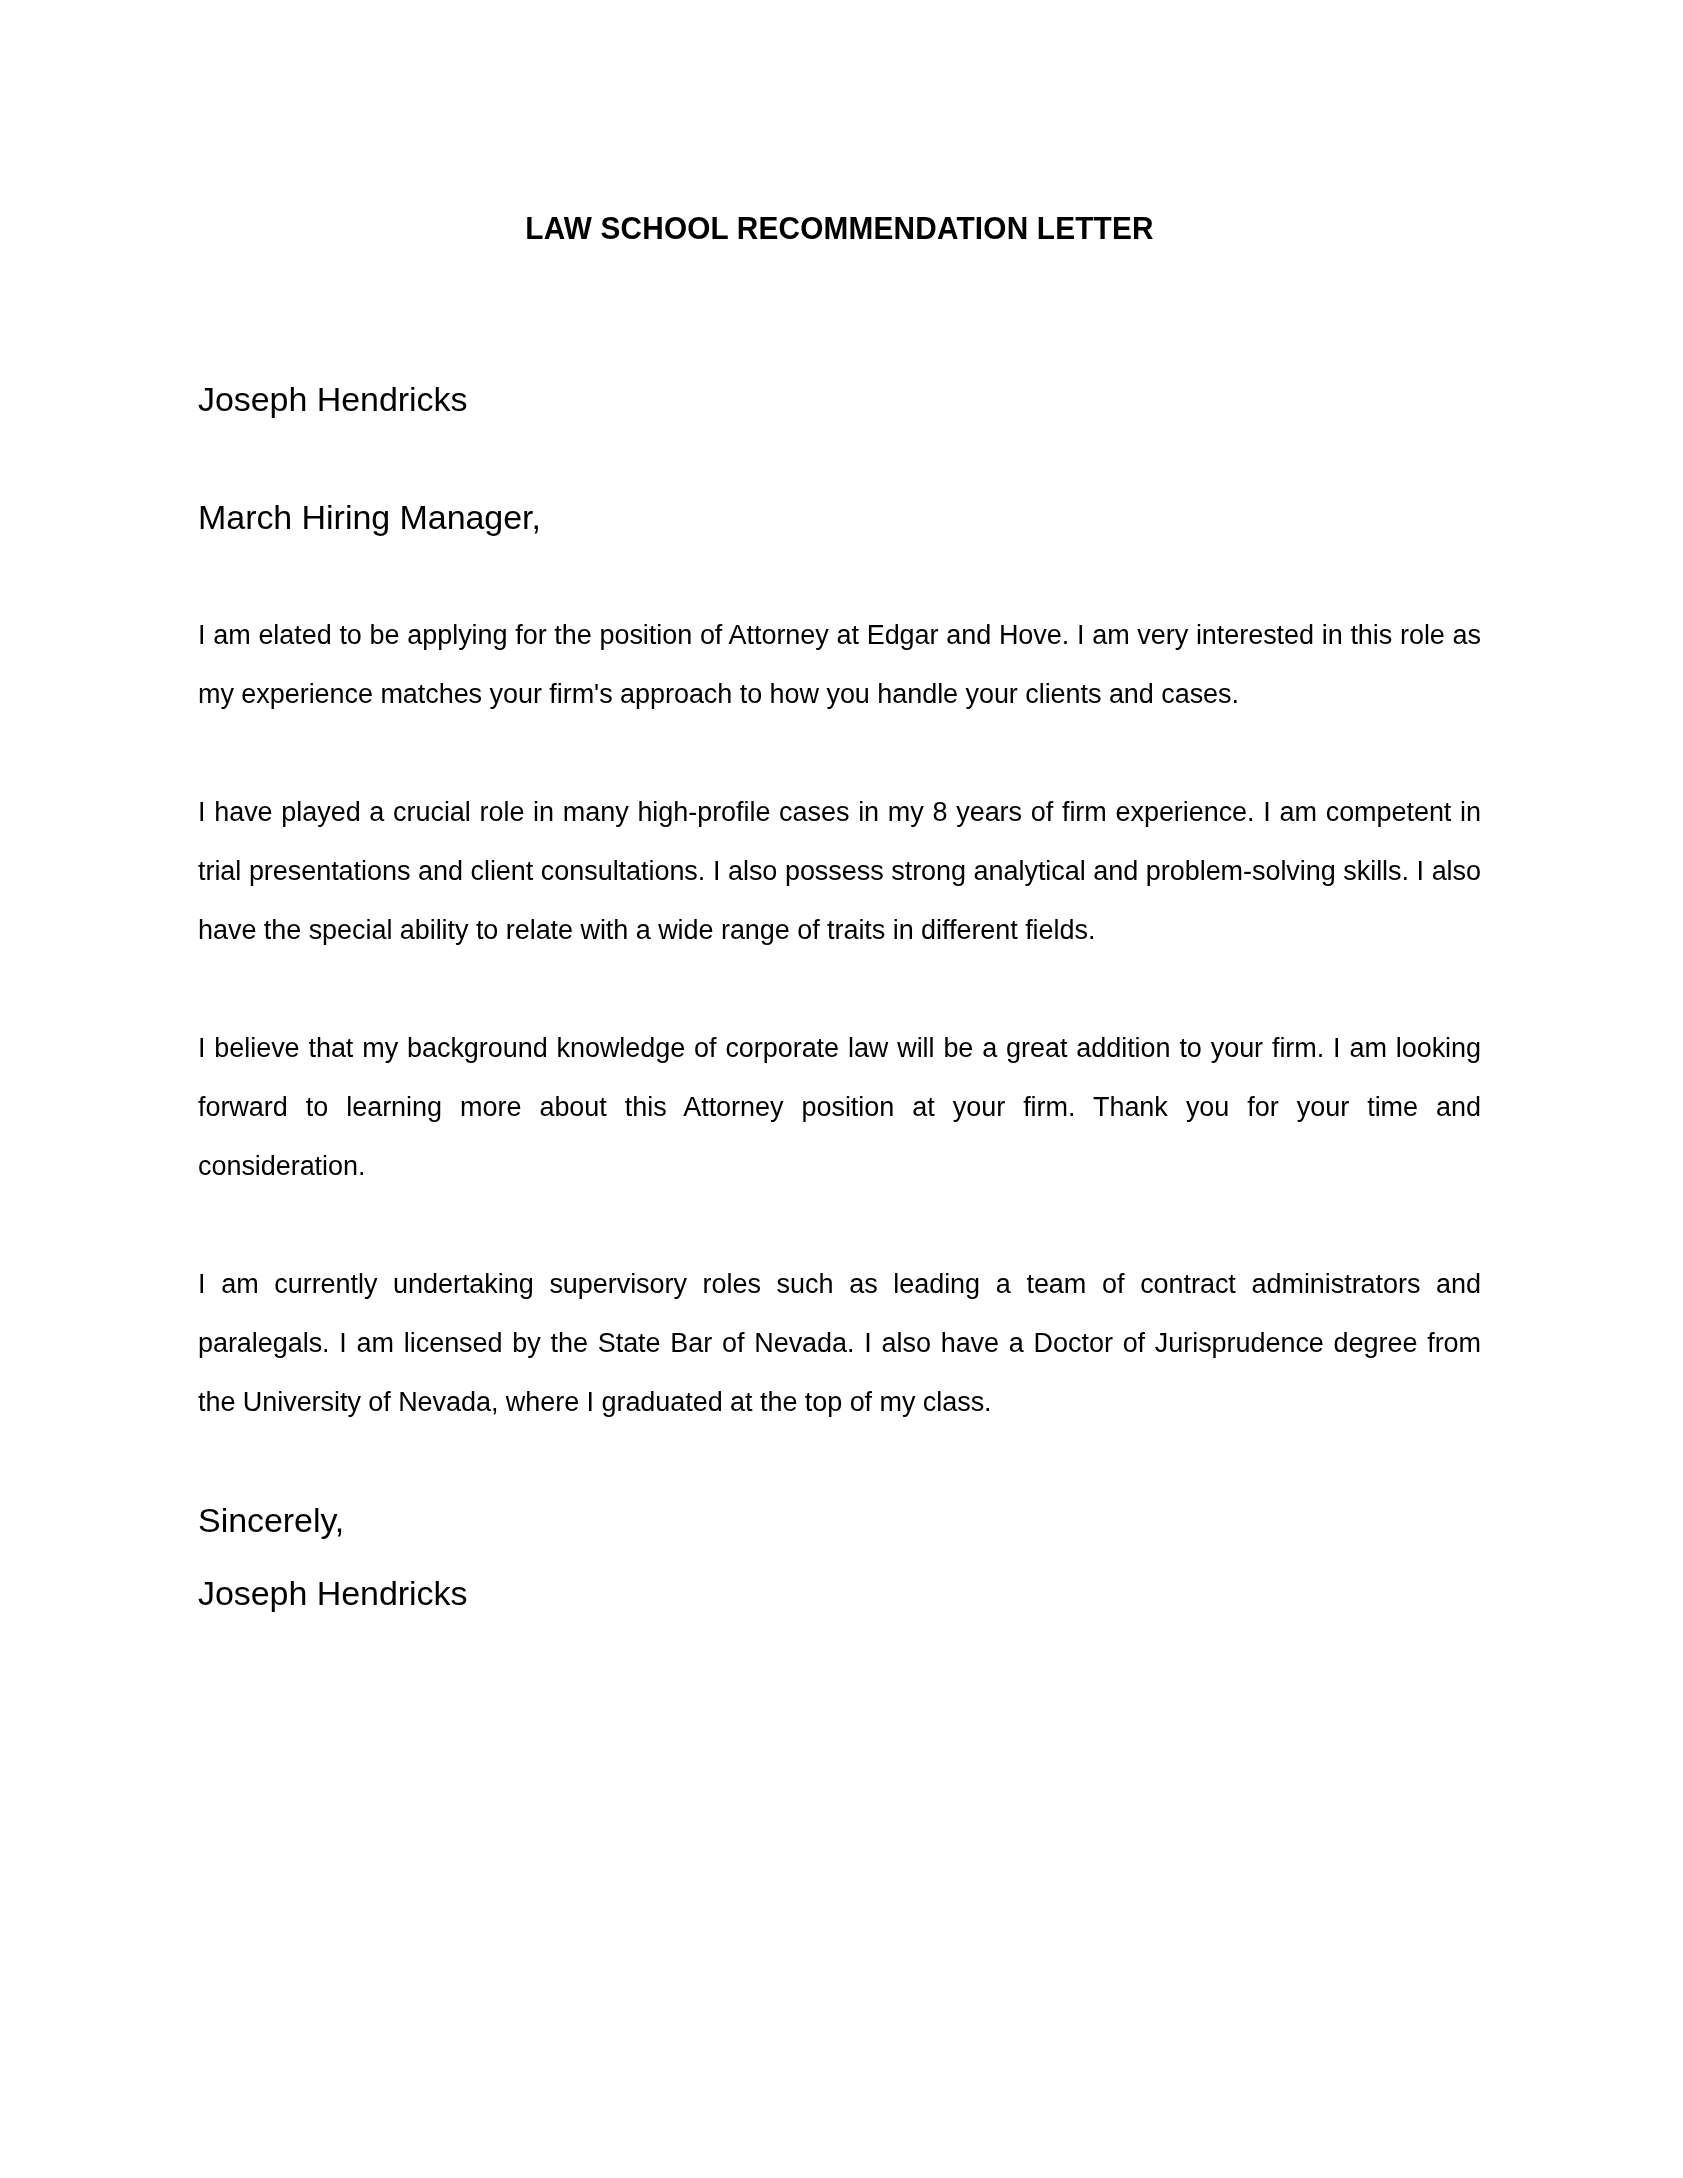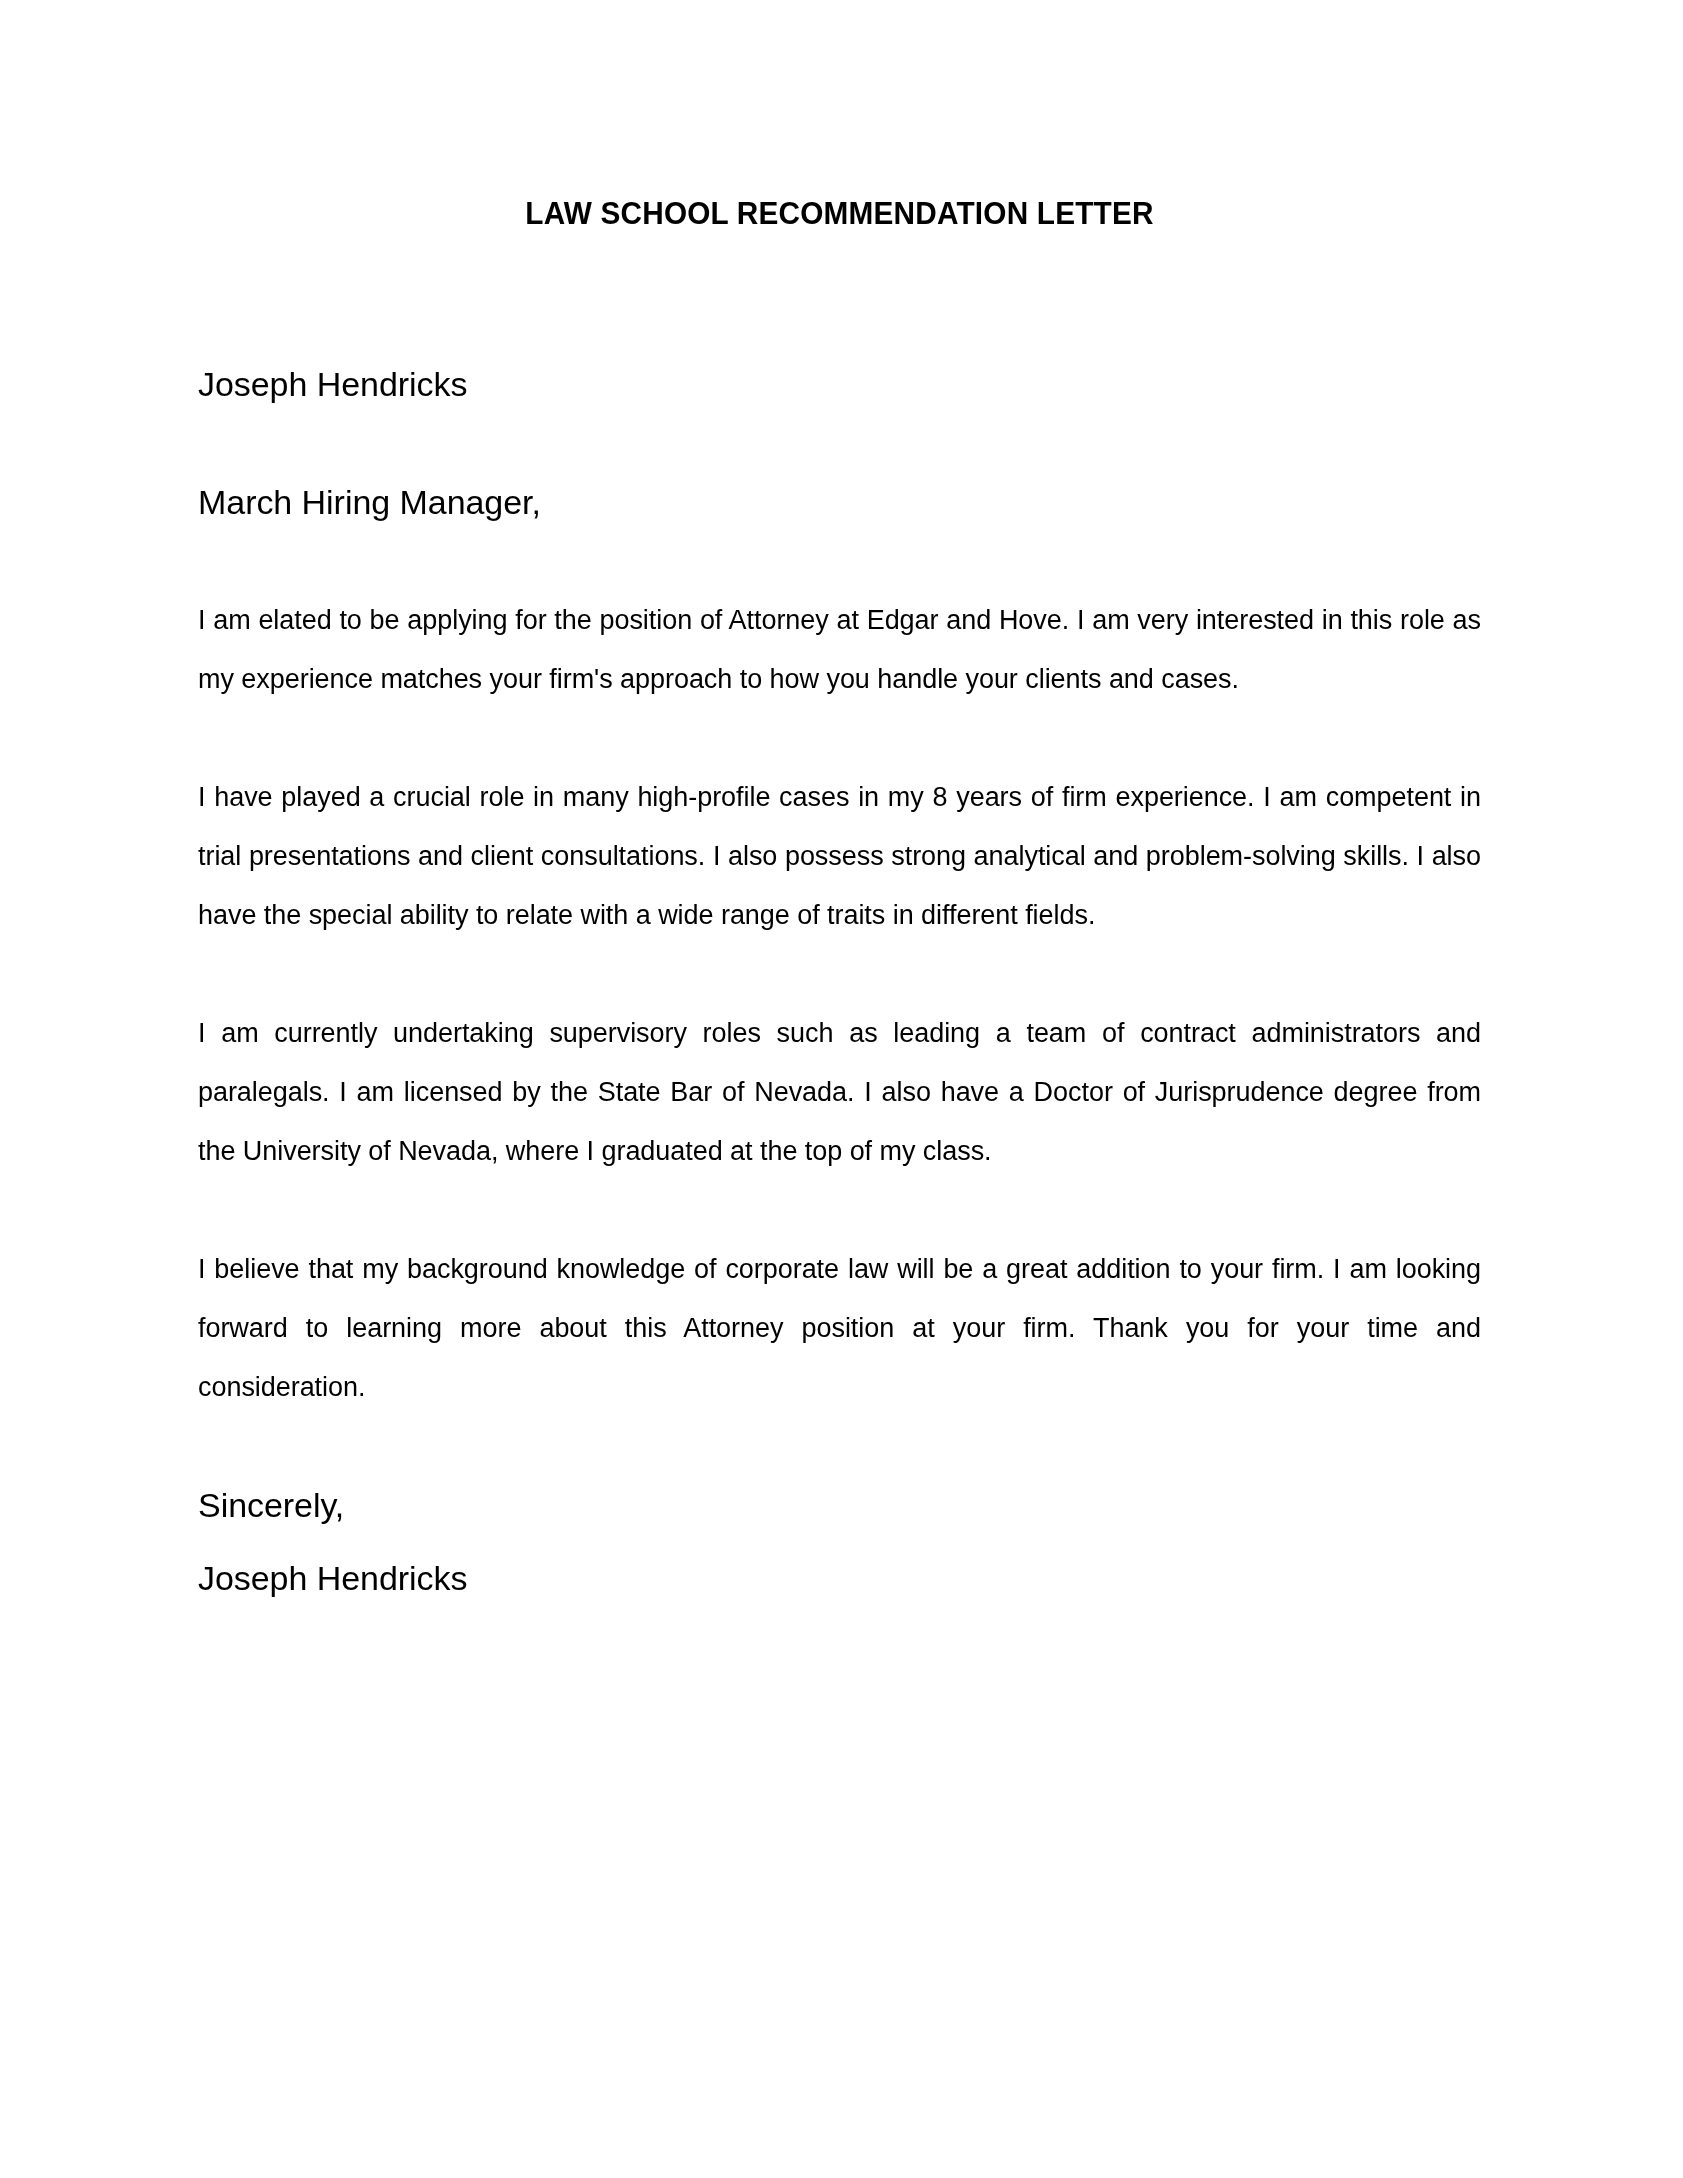--- a/index.html
+++ b/index.html
@@ -20,21 +20,21 @@
     position: relative;
     width: 1683px;
     height: 2178px;
     background: #ffffff;
     box-sizing: border-box;
   }
 
   .content {
     position: absolute;
     left: 198px;
-    top: 0;
+    top: 15px;
     width: 1283px;
   }
 
   .doc-title {
     font-size: 31px;
     font-weight: bold;
     text-align: center;
     letter-spacing: 0.2px;
     margin: 0;
     padding-top: 194px;
@@ -88,23 +88,23 @@
 
       <div class="line-block">Joseph Hendricks</div>
 
 
       <div class="line-block">March Hiring Manager,</div>
 
       <p class="para">I am elated to be applying for the position of Attorney at Edgar and Hove. I am very interested in this role as my experience matches your firm's approach to how you handle your clients and cases.</p>
 
       <p class="para">I have played a crucial role in many high-profile cases in my 8 years of firm experience. I am competent in trial presentations and client consultations. I also possess strong analytical and problem-solving skills. I also have the special ability to relate with a wide range of traits in different fields.</p>
 
+      <p class="para">I believe that my background knowledge of corporate law will be a great addition to your firm. I am looking forward to learning more about this Attorney position at your firm. Thank you for your time and consideration.</p>
+
       <p class="para">I am currently undertaking supervisory roles such as leading a team of contract administrators and paralegals. I am licensed by the State Bar of Nevada. I also have a Doctor of Jurisprudence degree from the University of Nevada, where I graduated at the top of my class.</p>
-
-      <p class="para">I believe that my background knowledge of corporate law will be a great addition to your firm. I am looking forward to learning more about this Attorney position at your firm. Thank you for your time and consideration.</p>
 
       <div class="closing">
         <div class="line-block">Sincerely,</div>
         <div class="line-block sign-name">Joseph Hendricks</div>
       </div>
 
     </div>
   </div>
 </div>
 

